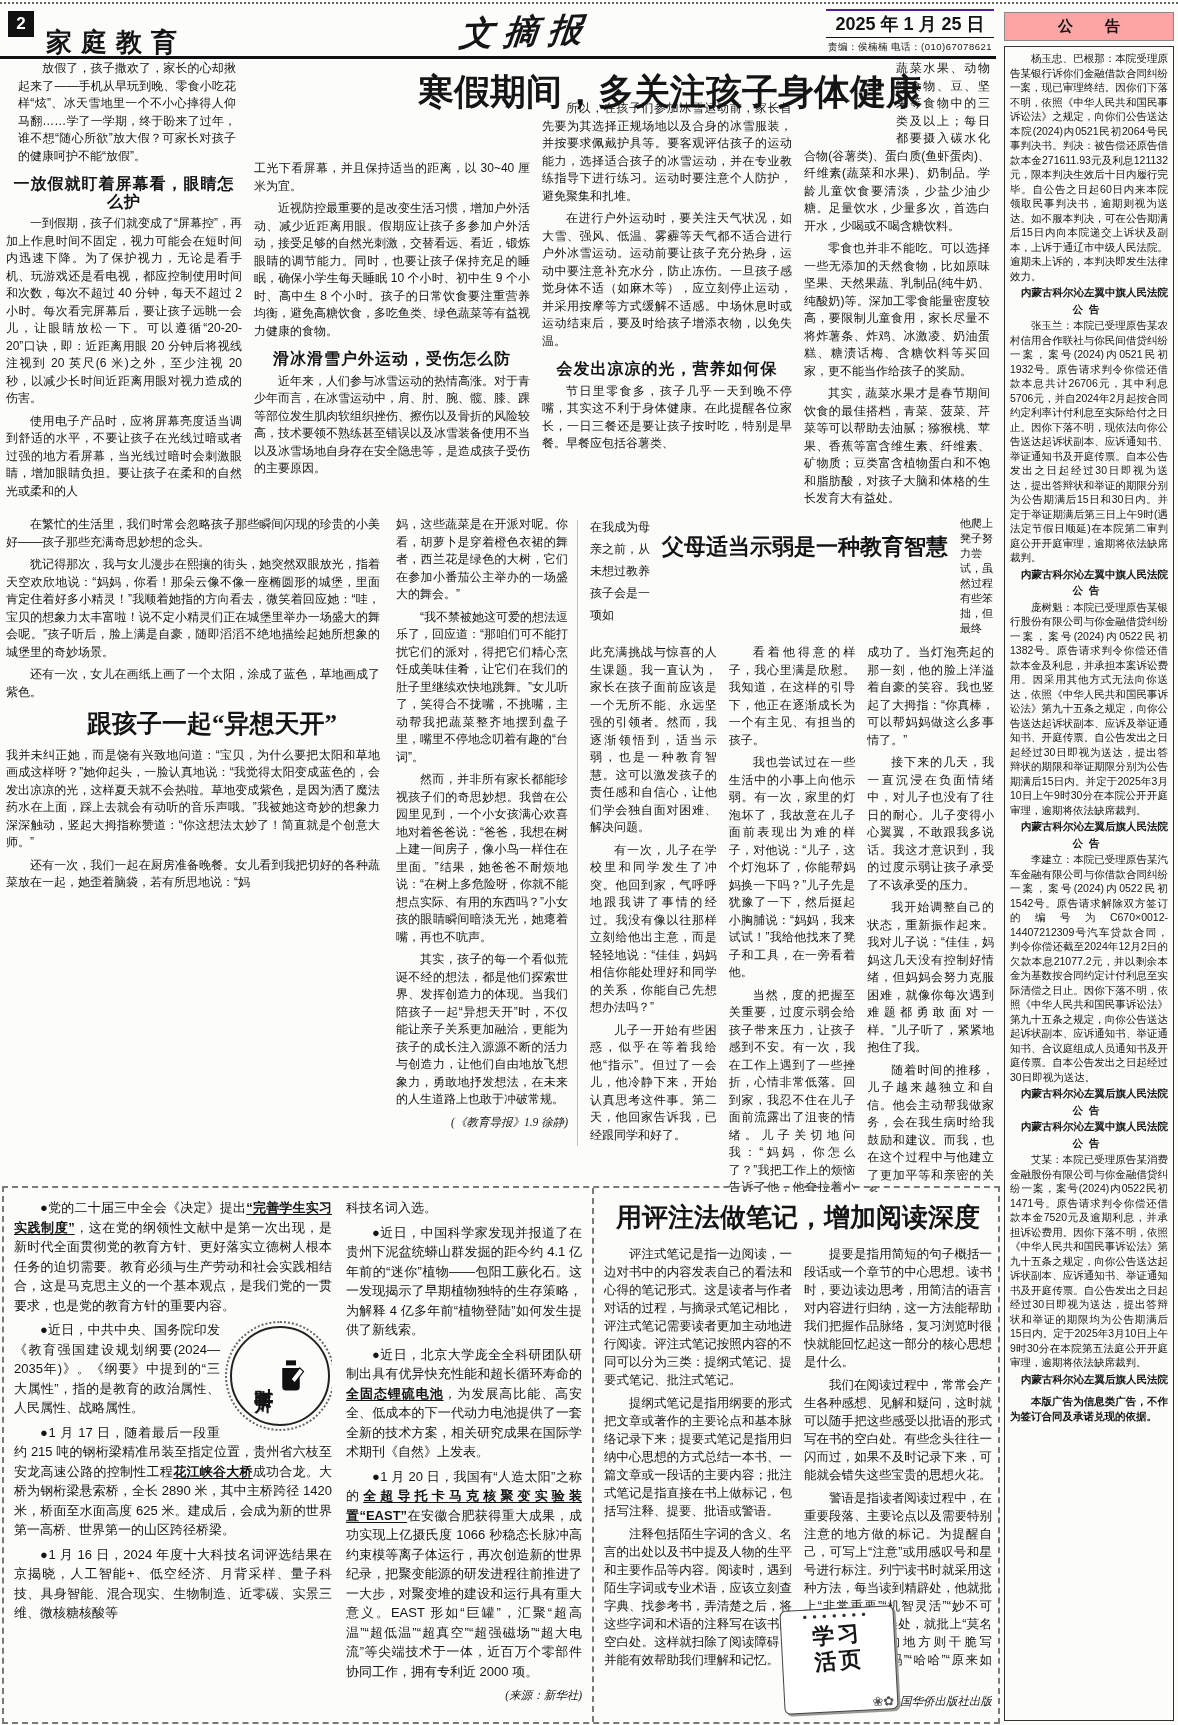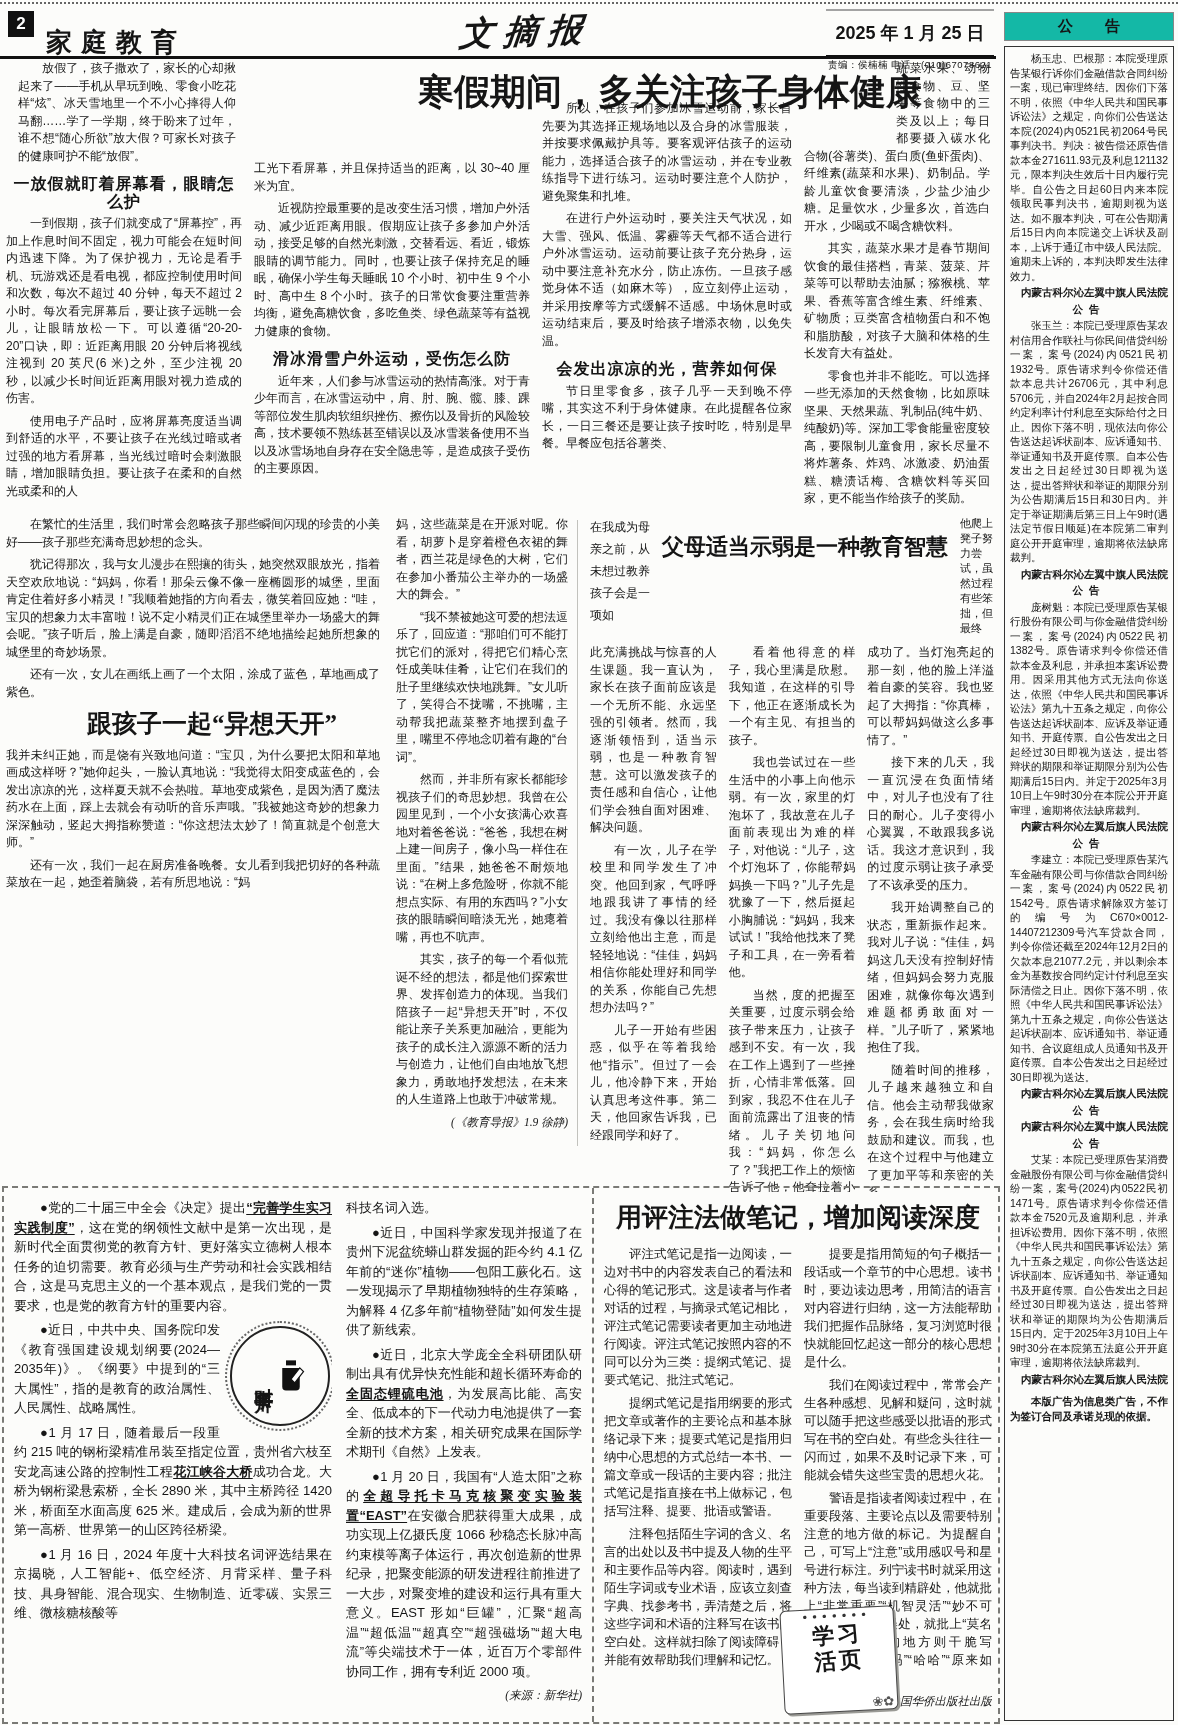--- a/index.html
+++ b/index.html
@@ -7,21 +7,21 @@
         font-family:"Liberation Sans","DejaVu Sans",sans-serif;overflow:hidden;margin:0 auto;}
   .top-dots{position:absolute;top:2px;left:0;right:0;border-top:2px dotted #666;}
   
   header{position:absolute;top:9px;left:8px;width:986px;height:45px;}
   .pnum{position:absolute;left:0;top:2px;width:26px;height:26px;background:#111;color:#fff;
         font-weight:bold;font-size:17px;line-height:26px;text-align:center;}
   .section{position:absolute;left:38px;top:16px;margin:0;font-size:26px;font-weight:900;letter-spacing:9px;text-align:center;}
   .masthead{position:absolute;left:452px;top:0;font-family:"DejaVu Serif","Liberation Serif",serif;
         font-style:italic;font-weight:900;font-size:34px;letter-spacing:10px;transform:skewX(-8deg) rotate(-2deg);}
   .dateblock{position:absolute;right:0;top:0;width:168px;text-align:center;}
-  .date{font-size:18px;font-weight:bold;border-top:2px solid #a3a3a3;border-bottom:1px solid #111;padding:10px 0;}
+  .date{font-size:18px;font-weight:bold;border-top:2px solid #4c1d95;border-bottom:1px solid #111;padding:1px 0;}
   .editor{font-size:9.5px;padding-top:3px;letter-spacing:0.5px;}
   .hrule{position:absolute;top:56px;left:0;width:996px;height:3px;background:#111;}
   
   .col p{margin:0 0 5px 0;text-indent:2em;text-align:justify;}
   .col p.cont{text-indent:0;}
   .col{font-size:12px;line-height:17.5px;overflow:hidden;}
   h3.sub{margin:10px 0 5px 0;font-size:16px;text-align:center;text-indent:0;letter-spacing:1px;}
   .attr{text-align:right !important;text-indent:0 !important;font-family:"Liberation Serif",serif;
         font-style:italic;font-size:11.5px;}
   .em{font-weight:bold;text-decoration:underline;text-underline-offset:2px;}
@@ -71,21 +71,21 @@
   .a4cols .col{flex:1;font-size:12.5px;line-height:18px;}
   .study-badge{position:absolute;left:178px;bottom:2px;width:112px;height:102px;background:#fff;
         border:1.5px solid #444;border-radius:6px;box-shadow:2px 2px 0 #9a9a95;transform:rotate(-3deg);
         z-index:3;text-align:center;overflow:hidden;}
   .sb-dots{font-size:8px;letter-spacing:5px;color:#333;margin-top:2px;}
   .sb-text{width:58px;margin:2px auto 0;font-family:"Liberation Serif",serif;font-weight:900;
         font-size:22px;line-height:26px;letter-spacing:3px;transform:rotate(-2deg);}
   .sb-flower{position:absolute;right:3px;bottom:0;font-size:13px;color:#555;}
   
   #sidebar{position:absolute;left:1004px;top:12px;width:170px;bottom:4px;}
-  .sb-head{background:#14b8a6;border:1px solid #888;text-align:center;font-weight:bold;
+  .sb-head{background:#fca5a5;border:1px solid #888;text-align:center;font-weight:bold;
         font-size:15px;letter-spacing:14px;padding:4px 0 4px 14px;}
   .sb-box{position:absolute;top:34px;bottom:0;left:0;right:0;border:1px solid #333;
         padding:4px 5px;font-size:10.5px;line-height:14.5px;text-align:justify;overflow:hidden;}
   .sb-box .nbody{margin:0;text-indent:2em;}
   .sb-box .court{font-weight:bold;text-align:right;margin:2px 0 0 0;}
   .sb-box .ntitle{font-weight:bold;text-align:center;letter-spacing:6px;margin:2px 0;}
   .sb-box .nfoot{font-weight:bold;margin-top:8px;text-indent:2em;}
 </style>
 </head>
 <body>
@@ -121,22 +121,22 @@
       </div>
       <div class="col c3">
         <p>所以，在孩子们参加冰雪运动前，家长首先要为其选择正规场地以及合身的冰雪服装，并按要求佩戴护具等。要客观评估孩子的运动能力，选择适合孩子的冰雪运动，并在专业教练指导下进行练习。运动时要注意个人防护，避免聚集和扎堆。</p>
         <p>在进行户外运动时，要关注天气状况，如大雪、强风、低温、雾霾等天气都不适合进行户外冰雪运动。运动前要让孩子充分热身，运动中要注意补充水分，防止冻伤。一旦孩子感觉身体不适（如麻木等），应立刻停止运动，并采用按摩等方式缓解不适感。中场休息时或运动结束后，要及时给孩子增添衣物，以免失温。</p>
         <h3 class="sub">会发出凉凉的光，营养如何保</h3>
         <p>节日里零食多，孩子几乎一天到晚不停嘴，其实这不利于身体健康。在此提醒各位家长，一日三餐还是要让孩子按时吃，特别是早餐。早餐应包括谷薯类、</p>
       </div>
       <div class="col c4">
         <div class="hspacer"></div>
         <p class="cont">蔬菜水果、动物性食物、豆、坚果等食物中的三类及以上；每日都要摄入碳水化合物(谷薯类)、蛋白质(鱼虾蛋肉)、纤维素(蔬菜和水果)、奶制品。学龄儿童饮食要清淡，少盐少油少糖。足量饮水，少量多次，首选白开水，少喝或不喝含糖饮料。</p>
+        <p>零食也并非不能吃。可以选择一些无添加的天然食物，比如原味坚果、天然果蔬、乳制品(纯牛奶、纯酸奶)等。深加工零食能量密度较高，要限制儿童食用，家长尽量不将炸薯条、炸鸡、冰激凌、奶油蛋糕、糖渍话梅、含糖饮料等买回家，更不能当作给孩子的奖励。</p>
         <p>其实，蔬菜水果才是春节期间饮食的最佳搭档，青菜、菠菜、芹菜等可以帮助去油腻；猕猴桃、苹果、香蕉等富含维生素、纤维素、矿物质；豆类富含植物蛋白和不饱和脂肪酸，对孩子大脑和体格的生长发育大有益处。</p>
-        <p>零食也并非不能吃。可以选择一些无添加的天然食物，比如原味坚果、天然果蔬、乳制品(纯牛奶、纯酸奶)等。深加工零食能量密度较高，要限制儿童食用，家长尽量不将炸薯条、炸鸡、冰激凌、奶油蛋糕、糖渍话梅、含糖饮料等买回家，更不能当作给孩子的奖励。</p>
 
       </div>
     </div>
   </section>
 
   <section id="mid">
     <div id="a2">
       <div class="cols">
         <div class="col">
           <p>在繁忙的生活里，我们时常会忽略孩子那些瞬间闪现的珍贵的小美好——孩子那些充满奇思妙想的念头。</p>

